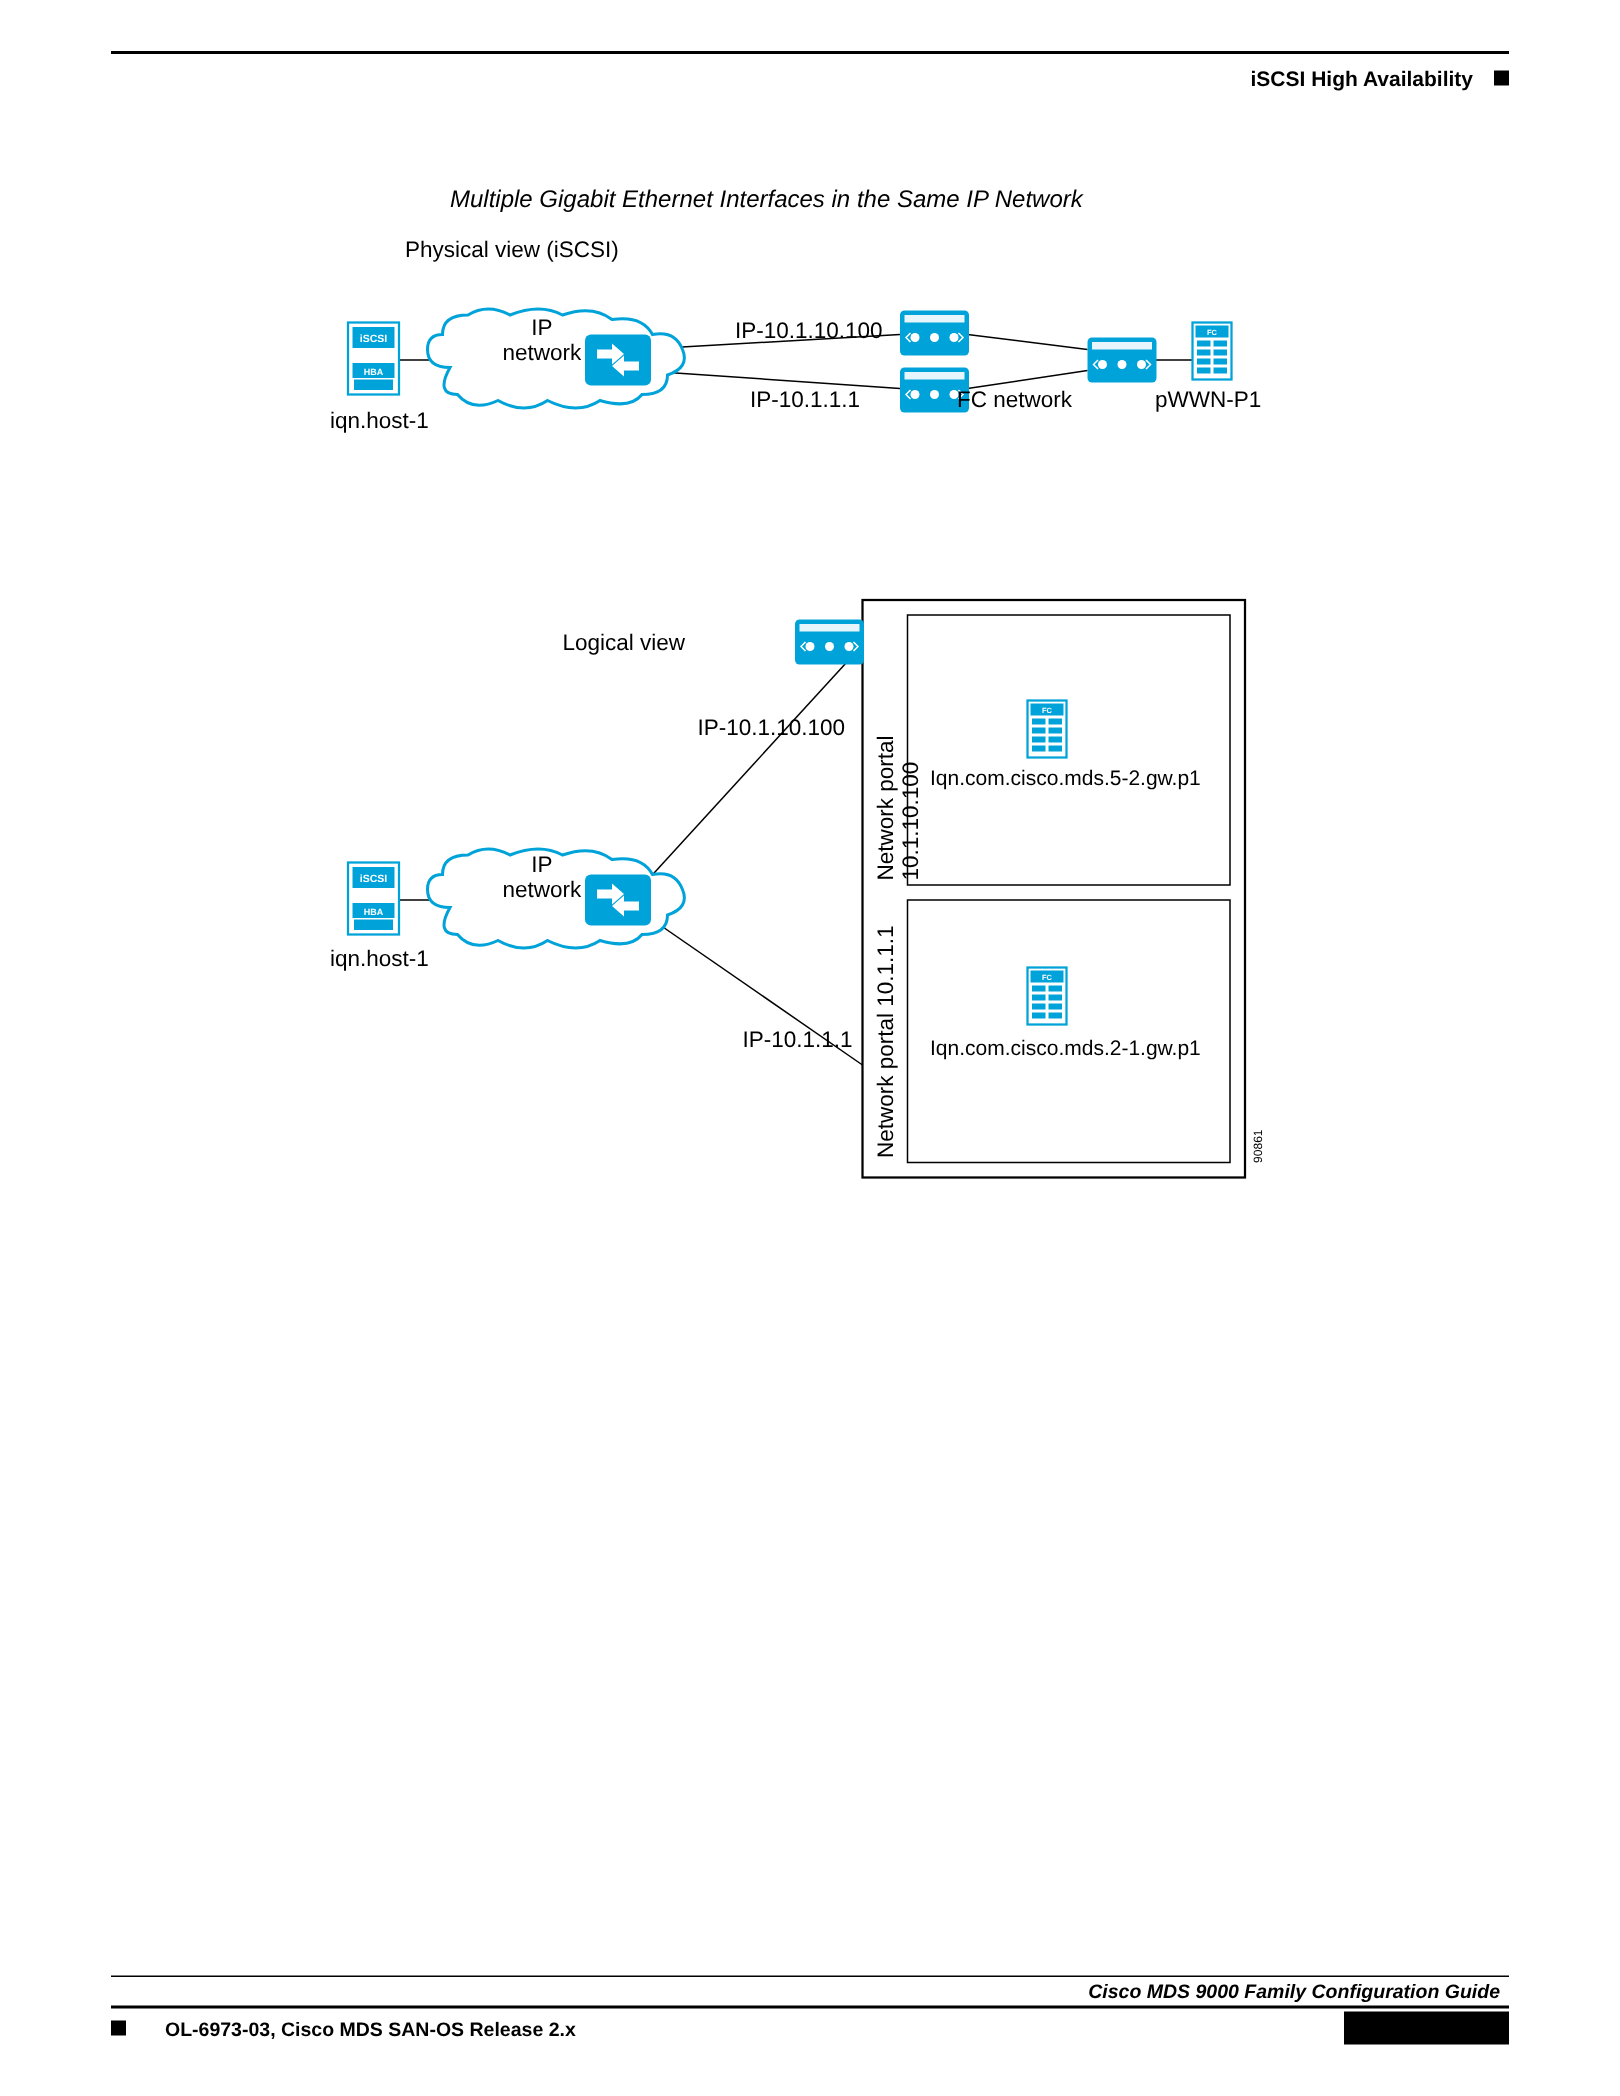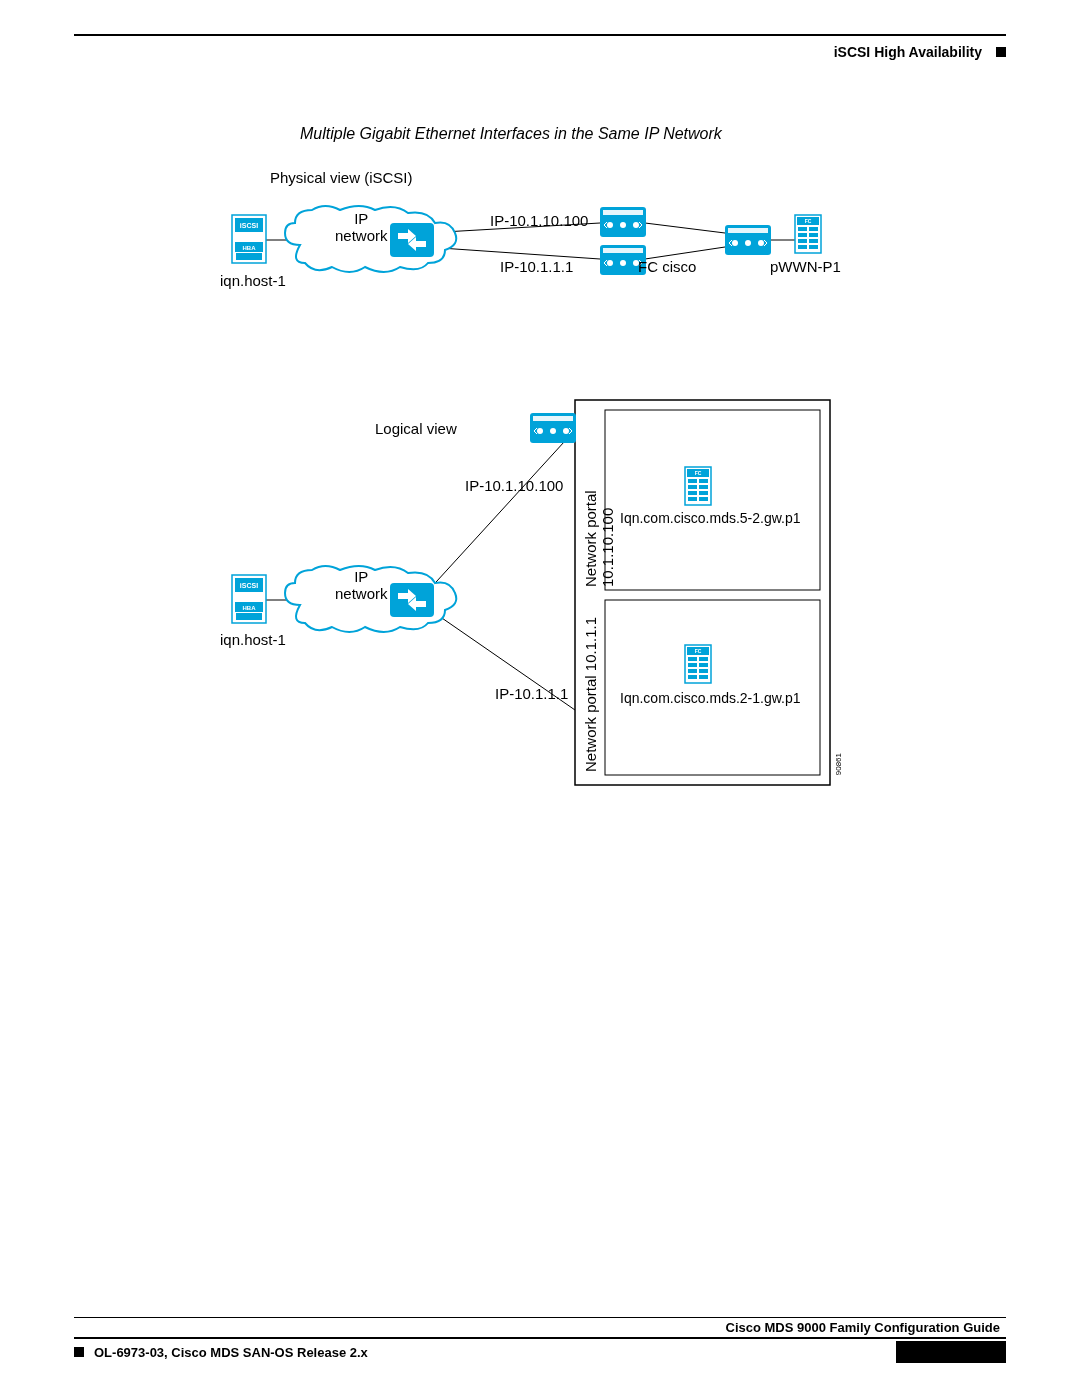--- a/index.html
+++ b/index.html
@@ -40,25 +40,25 @@
   .vlabel { position: absolute; font-size: 15px; writing-mode: vertical-rl; transform: rotate(180deg); transform-origin: center; }
   .tinyid { position: absolute; font-size: 8px; writing-mode: vertical-rl; transform: rotate(180deg); }
 
   .page-footer {
     position: absolute;
     bottom: 34px;
     left: 74px;
     right: 74px;
   }
   .ftr-rule { border-top: 2px solid #000; margin-bottom: 2px; }
-  .ftr-title { text-align: right; font-weight: bold; font-size: 13px; padding-right: 6px; margin-bottom: 2px; padding-top: 2px; border-top: 1px solid #000; }
+  .ftr-title { text-align: right; font-weight: bold; font-size: 13px; padding-right: 6px; margin-bottom: 2px; padding-top: 2px; border-top: 1px solid #000; font-style: italic; }
   .ftr-bottom {
     display: flex; justify-content: space-between; align-items: center;
   }
-  .ftr-left { display:flex; align-items:center; gap: 10px; font-weight:bold; font-size:13px; }
+  .ftr-left { display:flex; align-items:center; gap: 26px; font-weight:bold; font-size:13px; }
   .black-block { width: 110px; height: 22px; background: #000; }
 </style>
 </head>
 <body>
 
 <div class="page-header">
   <div class="hdr-row" style="justify-content:flex-end; margin-top:4px;">
     <div class="hdr-right">
       <span>iSCSI High Availability</span>
       <span class="small-box"></span>
@@ -138,28 +138,28 @@
 
     <use href="#host-box" x="22" y="420"></use>
     <use href="#cloud-shape" x="70" y="410"></use>
     <use href="#router" x="180" y="428"></use>
     <use href="#mds-switch" x="320" y="258"></use>
     <use href="#disk-array" x="475" y="312"></use>
     <use href="#disk-array" x="475" y="490"></use>
   </svg>
 
   
-  <div class="label" style="top:14px; left:60px;">Physical view (iSCSI)</div>
+  <div class="label" style="top:3px; left:60px;">Physical view (iSCSI)</div>
   <div class="label" style="top:55px; left:125px; text-align:center;">
     <span>IP</span><br><span>network</span>
   </div>
   <div class="label" style="top:117px; left:10px;">iqn.host-1</div>
   <div class="label" style="top:57px; left:280px;">IP-10.1.10.100</div>
   <div class="label" style="top:103px; left:290px;">IP-10.1.1.1</div>
-  <div class="label" style="top:103px; left:428px;">FC cisco</div>
+  <div class="label" style="top:103px; left:428px;">FC network</div>
   <div class="label" style="top:103px; left:560px;">pWWN-P1</div>
 
   <div class="label" style="top:265px; left:165px;">Logical view</div>
   <div class="label" style="top:322px; left:255px;">IP-10.1.10.100</div>
   <div class="label" style="top:530px; left:285px;">IP-10.1.1.1</div>
   <div class="label" style="top:413px; left:125px; text-align:center;">
     <span>IP</span><br><span>network</span>
   </div>
   <div class="label" style="top:476px; left:10px;">iqn.host-1</div>
 

